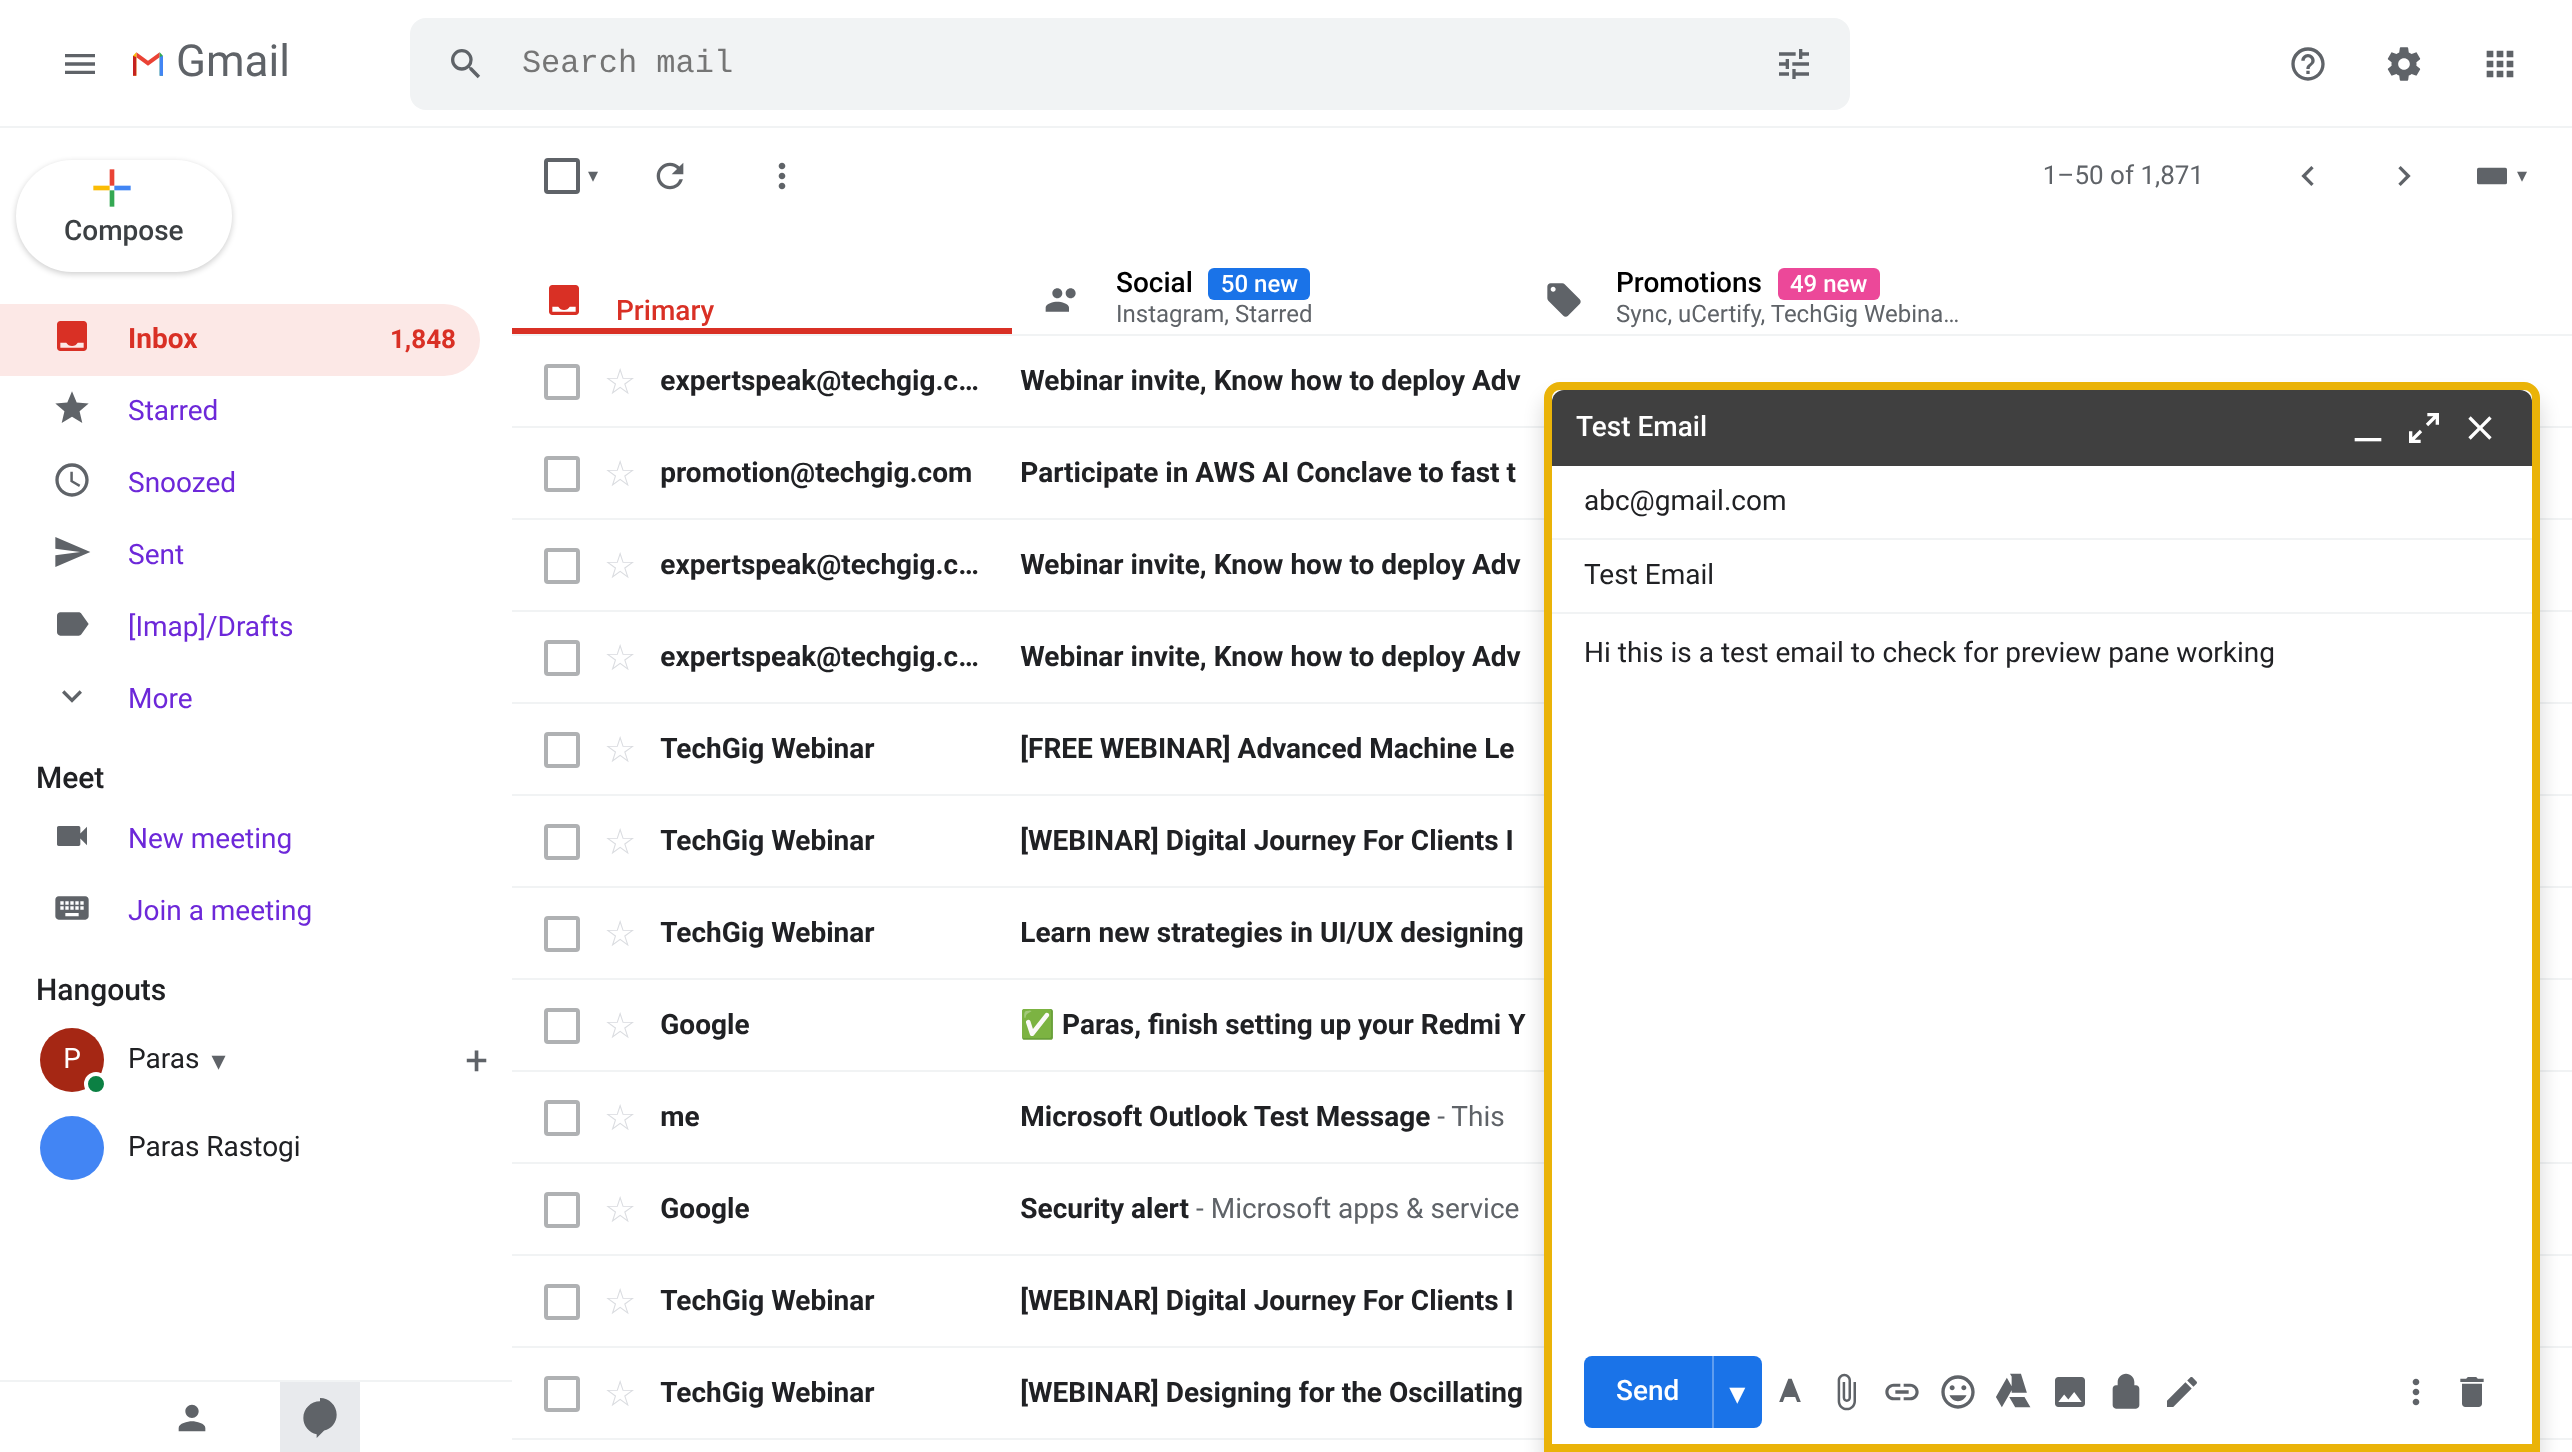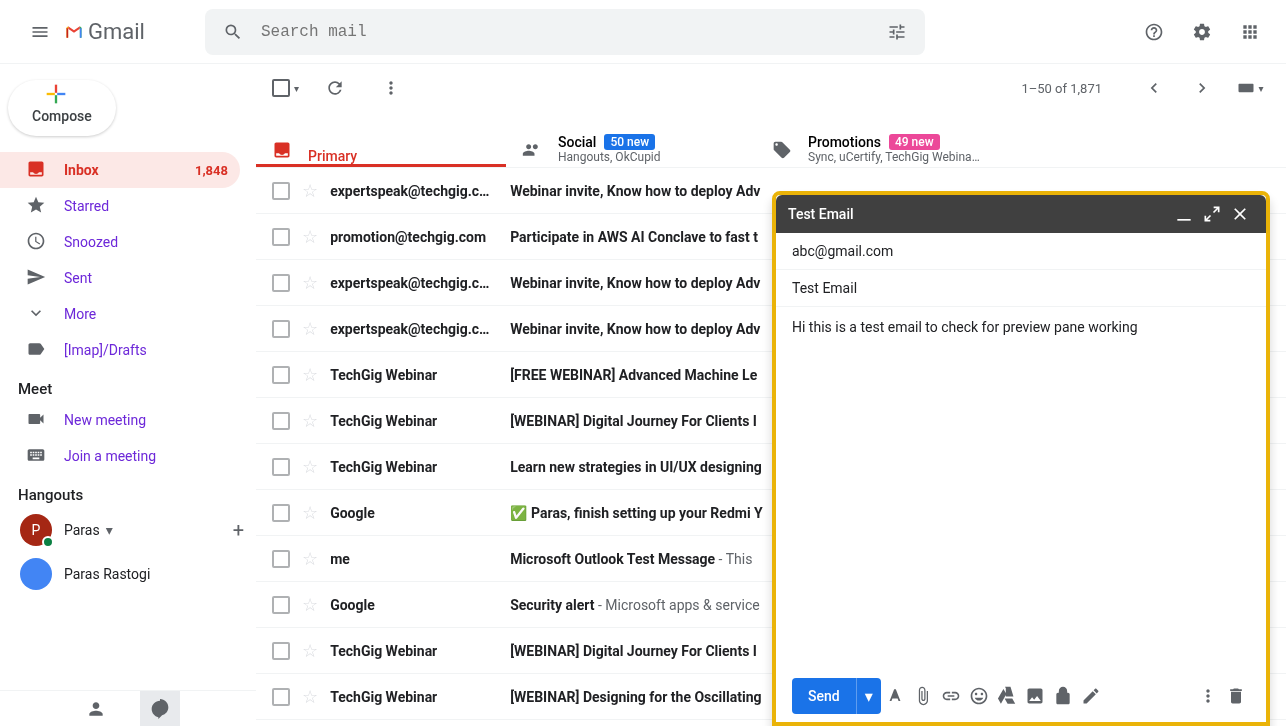--- a/index.html
+++ b/index.html
@@ -163,29 +163,29 @@
     <span>Snoozed</span>
   </div>
   <div class="nav-item">
     <span class="nav-icon"><svg viewBox="0 0 24 24">
           <path fill="currentColor" d="M2.01 21L23 12 2.01 3 2 10l15 2-15 2z"></path>
         </svg></span>
     <span>Sent</span>
   </div>
   <div class="nav-item">
     <span class="nav-icon"><svg viewBox="0 0 24 24">
+          <path fill="currentColor" d="M17.63 5.84C17.27 5.33 16.67 5 16 5L5 5.01C3.9 5.01 3 5.9 3 7v10c0 1.1.9 1.99 2 1.99L16 19c.67 0 1.27-.33 1.63-.84L22 12l-4.37-6.16z"></path>
+        </svg></span>
+    <span>[Imap]/Drafts</span>
+  </div>
+  <div class="nav-item">
+    <span class="nav-icon"><svg viewBox="0 0 24 24">
           <path fill="currentColor" d="M16.59 8.59L12 13.17 7.41 8.59 6 10l6 6 6-6z"></path>
         </svg></span>
     <span>More</span>
-  </div>
-  <div class="nav-item">
-    <span class="nav-icon"><svg viewBox="0 0 24 24">
-          <path fill="currentColor" d="M17.63 5.84C17.27 5.33 16.67 5 16 5L5 5.01C3.9 5.01 3 5.9 3 7v10c0 1.1.9 1.99 2 1.99L16 19c.67 0 1.27-.33 1.63-.84L22 12l-4.37-6.16z"></path>
-        </svg></span>
-    <span>[Imap]/Drafts</span>
   </div>
 
   <div class="section-label">Meet</div>
   <div class="nav-item">
     <span class="nav-icon"><svg viewBox="0 0 24 24">
           <path fill="currentColor" d="M17 10.5V7c0-.55-.45-1-1-1H4c-.55 0-1 .45-1 1v10c0 .55.45 1 1 1h12c.55 0 1-.45 1-1v-3.5l4 4v-11l-4 4z"></path>
         </svg></span>
     <span>New meeting</span>
   </div>
   <div class="nav-item">
@@ -276,21 +276,21 @@
     </div>
     <div class="tab-item">
       <span class="tab-icon"><svg viewBox="0 0 24 24">
             <path fill="currentColor" d="M16 11c1.66 0 2.99-1.34 2.99-3S17.66 5 16 5c-1.66 0-3 1.34-3 3s1.34 3 3 3zm-8 0c1.66 0 2.99-1.34 2.99-3S9.66 5 8 5C6.34 5 5 6.34 5 8s1.34 3 3 3zm0 2c-2.33 0-7 1.17-7 3.5V19h14v-2.5c0-2.33-4.67-3.5-7-3.5z"></path>
           </svg></span>
       <div class="tab-content">
         <div class="tab-title">
             <span>Social</span>
             <span class="badge blue">50 new</span>
           </div>
-        <div class="tab-sub">Hangouts, OkCupid</div>
+        <div class="tab-sub">Instagram, Starred</div>
       </div>
     </div>
     <div class="tab-item">
       <span class="tab-icon"><svg viewBox="0 0 24 24">
             <path fill="currentColor" d="M21.41 11.58l-9-9C12.05 2.22 11.55 2 11 2H4c-1.1 0-2 .9-2 2v7c0 .55.22 1.05.59 1.42l9 9c.36.36.86.58 1.41.58.55 0 1.05-.22 1.41-.59l7-7c.37-.36.59-.86.59-1.41 0-.55-.23-1.06-.59-1.42zM5.5 7C4.67 7 4 6.33 4 5.5S4.67 4 5.5 4 7 4.67 7 5.5 6.33 7 5.5 7z"></path>
           </svg></span>
       <div class="tab-content">
         <div class="tab-title">
             <span>Promotions</span>
             <span class="badge green">49 new</span>

